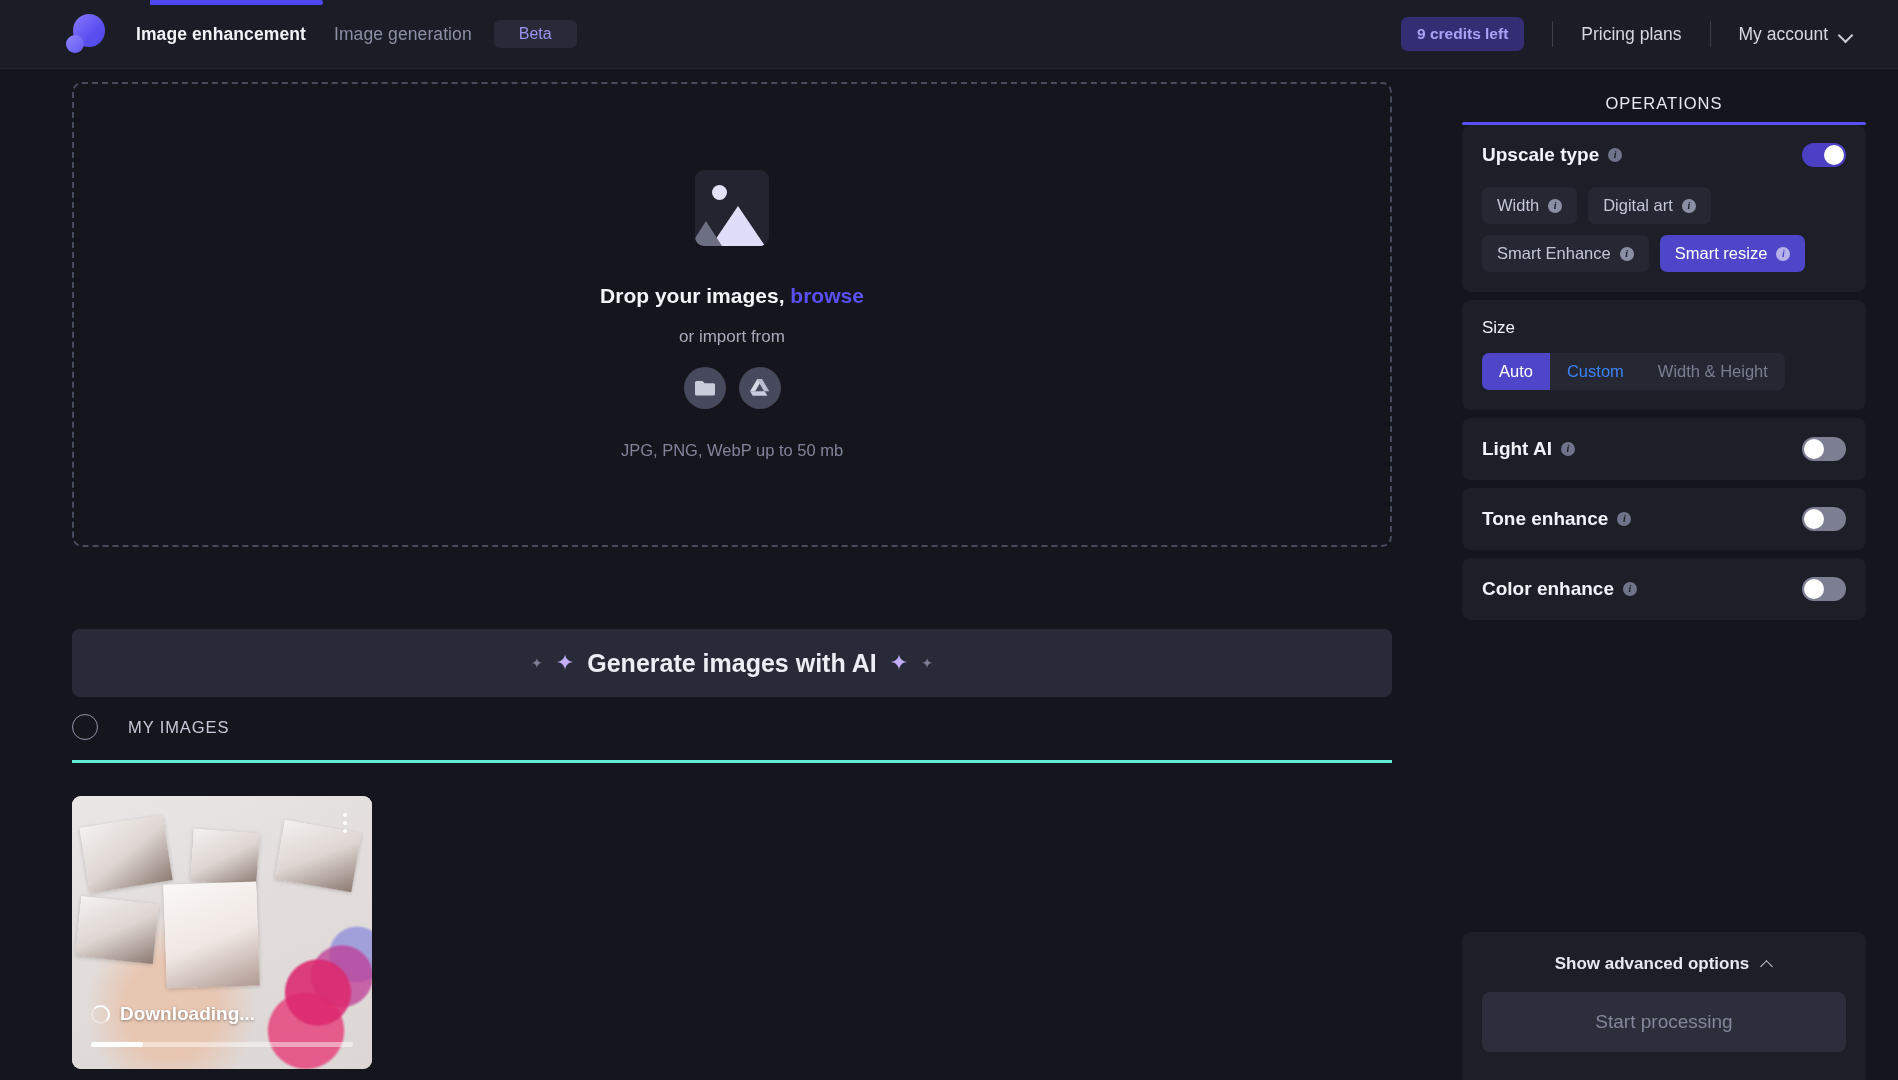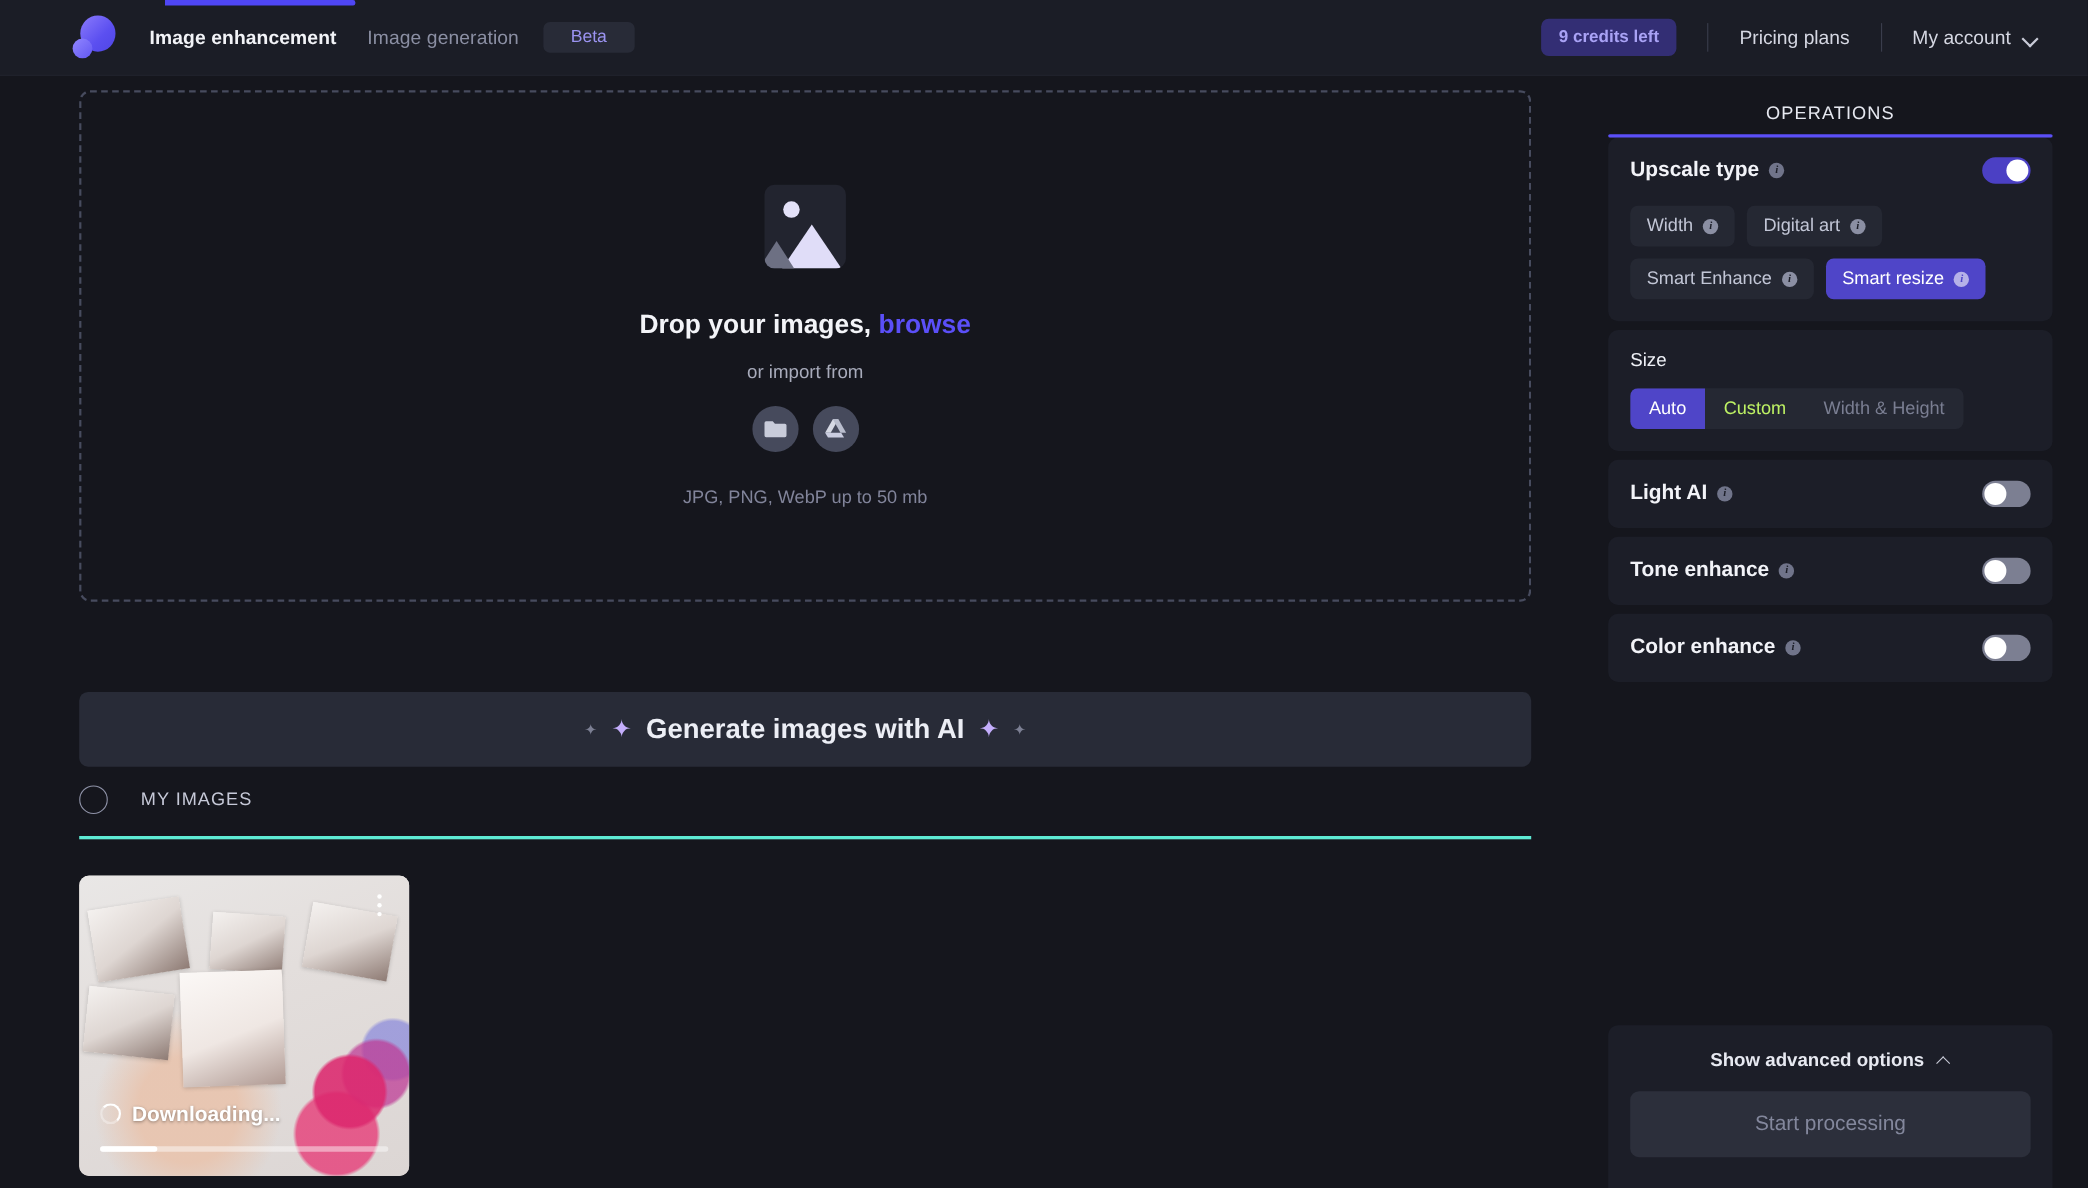--- a/index.html
+++ b/index.html
@@ -172,21 +172,21 @@
   }
   .img-placeholder .mtn-small {
     position: absolute;
     left: -5px; bottom: 0;
     width: 0; height: 0;
     border-left: 16px solid transparent;
     border-right: 16px solid transparent;
     border-bottom: 25px solid #6d7083;
   }
   .drop-title {
-    font-size: 24px;
+    font-size: 21px;
     font-weight: bold;
     color: #f3f4f8;
     margin-bottom: 19px;
   }
   .drop-title .browse { color: #5b4ff8; }
   .drop-sub {
     font-size: 17px;
     color: #a8abbb;
     margin-bottom: 20px;
   }
@@ -303,21 +303,21 @@
   .img-card .kebab span {
     width: 4px; height: 4px;
     border-radius: 50%;
     background: #ffffff;
     display: block;
   }
   .img-card .status-row {
     position: absolute;
     left: 19px; bottom: 44px;
     display: flex;
-    align-items: flex-start;
+    align-items: center;
     gap: 10px;
     z-index: 4;
   }
   .spinner {
     width: 19px; height: 19px;
     border-radius: 50%;
     border: 2.4px solid rgba(255,255,255,0.35);
     border-top-color: #ffffff;
     border-right-color: #ffffff;
   }
@@ -456,21 +456,21 @@
   }
   .seg {
     display: inline-flex;
     background: #252833;
     border-radius: 7px;
     overflow: hidden;
   }
   .seg-item {
     padding: 9px 17px;
     font-size: 16.5px;
-    color: #bef264;
+    color: #3b82f6;
     cursor: pointer;
     white-space: nowrap;
   }
   .seg-item.active { background: #4f45c8; color: #ffffff; font-weight: normal; }
   .seg-item.muted { color: #7a7e92; }
 
   .row-card {
     margin: 0 32px 8px 32px;
     background: #1c1e28;
     border-radius: 9px;

